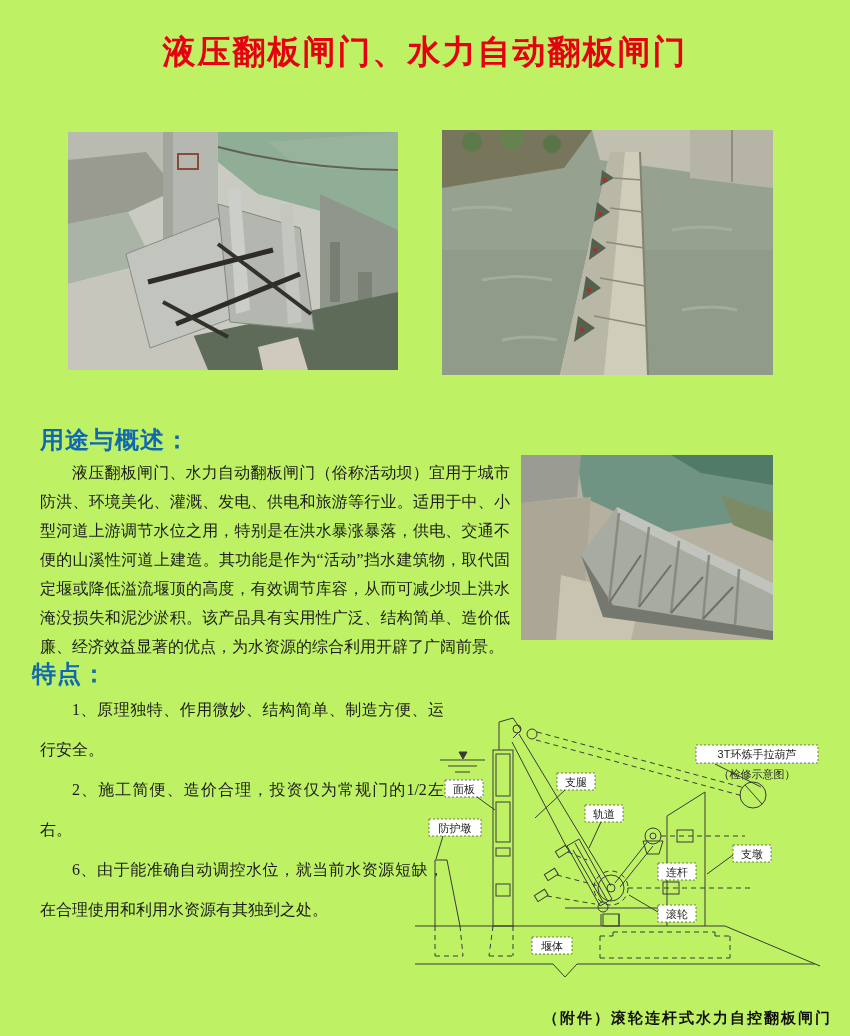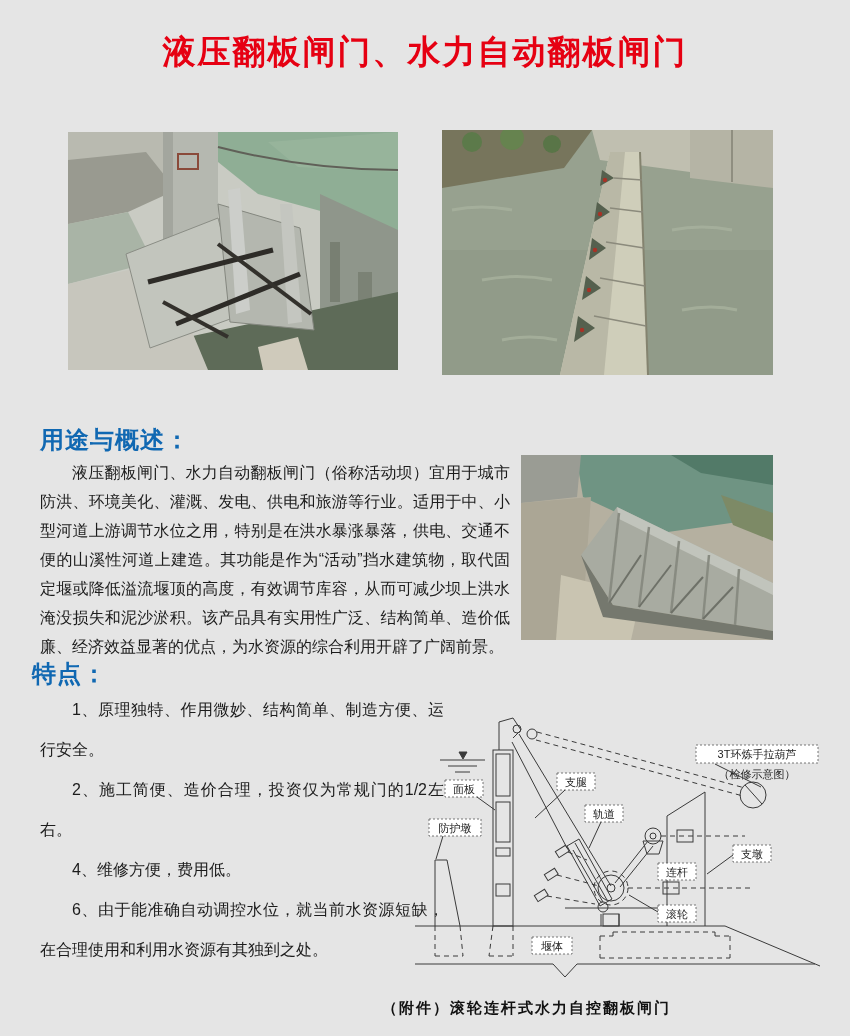--- a/index.html
+++ b/index.html
@@ -1,17 +1,17 @@
 <!DOCTYPE html>
 <html><head>
 <meta charset="utf-8">
 <style>
   html,body { margin:0; padding:0; background:#ffffff; }
   .page {
-    position:relative; width:850px; height:1036px; background:#e5e5e5;
+    position:relative; width:850px; height:1036px; background:#bef264;
     font-family:"Liberation Sans","DejaVu Sans",sans-serif; overflow:hidden;
     color:#1c1c1c;
   }
   .doc-title {
     position:absolute; top:30px; left:0; width:100%;
     text-align:center; font-size:33px; font-weight:bold;
     color:#e60012; letter-spacing:2px; margin:0;
   }
   .photo { position:absolute; overflow:hidden; }
   .photo svg { display:block; }
@@ -19,30 +19,30 @@
   .photo-2 { left:442px; top:130px; width:331px; height:245px; }
   .photo-3 { left:521px; top:455px; width:252px; height:185px; }
   .sec-heading {
     position:absolute; margin:0; font-size:24px; font-weight:bold;
     color:#1068b2; letter-spacing:1px;
   }
   .overview-heading { left:40px; top:424px; }
   .features-heading { left:32px; top:658px; }
   .body-text {
     position:absolute; font-size:16px; line-height:29px;
-    text-align:justify; color:#1c1c1c;
+    text-align:justify; color:#1c1c1c;font-family:Liberation Serif, serif;
   }
   .body-text p { margin:0; text-indent:2em; }
   .overview-text { left:40px; top:458px; width:470px; }
   .features-text { left:40px; top:690px; width:404px; line-height:40px; }
   .diagram-wrap { position:absolute; left:415px; top:688px; width:435px; height:300px; }
   .diagram-caption {
     position:absolute; left:378px; top:995px; width:440px;
-    text-align:left; font-size:15px; font-weight:bold; color:#111;
-    letter-spacing:2px; margin:4px;
+    text-align:right; font-size:15px; font-weight:bold; color:#111;
+    letter-spacing:2px; margin:14px;
   }
   .dg { stroke:#3a3a3a; stroke-width:1; fill:none; }
   .dg-dash { stroke:#3a3a3a; stroke-width:1; fill:none; stroke-dasharray:5 4; }
   .dg-label-box { fill:#ffffff; stroke:#555; stroke-width:0.8; stroke-dasharray:2 2; }
   .dg-text { font-family:"Liberation Sans","DejaVu Sans",sans-serif; font-size:11px; fill:#222; text-anchor:middle; }
 </style>
 </head>
 <body>
 
 <div class="page">
@@ -150,21 +150,20 @@
 
   <div class="body-text overview-text">
     <p>液压翻板闸门、水力自动翻板闸门（俗称活动坝）宜用于城市防洪、环境美化、灌溉、发电、供电和旅游等行业。适用于中、小型河道上游调节水位之用，特别是在洪水暴涨暴落，供电、交通不便的山溪性河道上建造。其功能是作为“活动”挡水建筑物，取代固定堰或降低溢流堰顶的高度，有效调节库容，从而可减少坝上洪水淹没损失和泥沙淤积。该产品具有实用性广泛、结构简单、造价低廉、经济效益显著的优点，为水资源的综合利用开辟了广阔前景。</p>
   </div>
 
   <h2 class="sec-heading features-heading">特点：</h2>
 
   <div class="body-text features-text">
     <p>1、原理独特、作用微妙、结构简单、制造方便、运行安全。</p>
     <p>2、施工简便、造价合理，投资仅为常规门的1/2左右。</p>
-    <p>4、维修方便，费用低。</p>
     <p>6、由于能准确自动调控水位，就当前水资源短缺，在合理使用和利用水资源有其独到之处。</p>
   </div>
 
   <div class="diagram-wrap">
     <svg width="435" height="300" viewBox="0 0 435 300">
 
       <g class="dg">
         <line x1="25" y1="72" x2="70" y2="72"></line>
         <line x1="33" y1="78" x2="62" y2="78"></line>
         <line x1="40" y1="84" x2="55" y2="84"></line>

